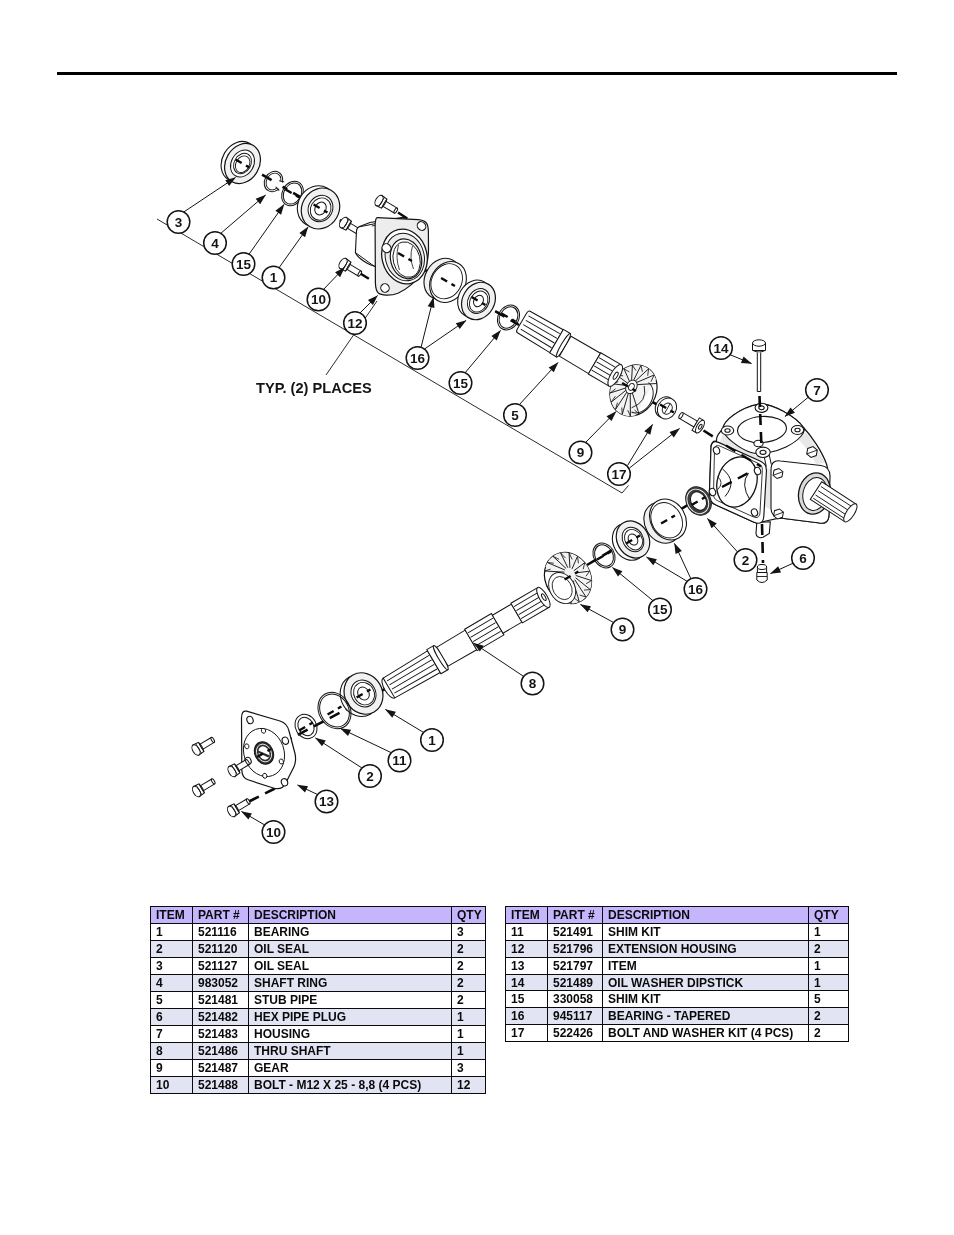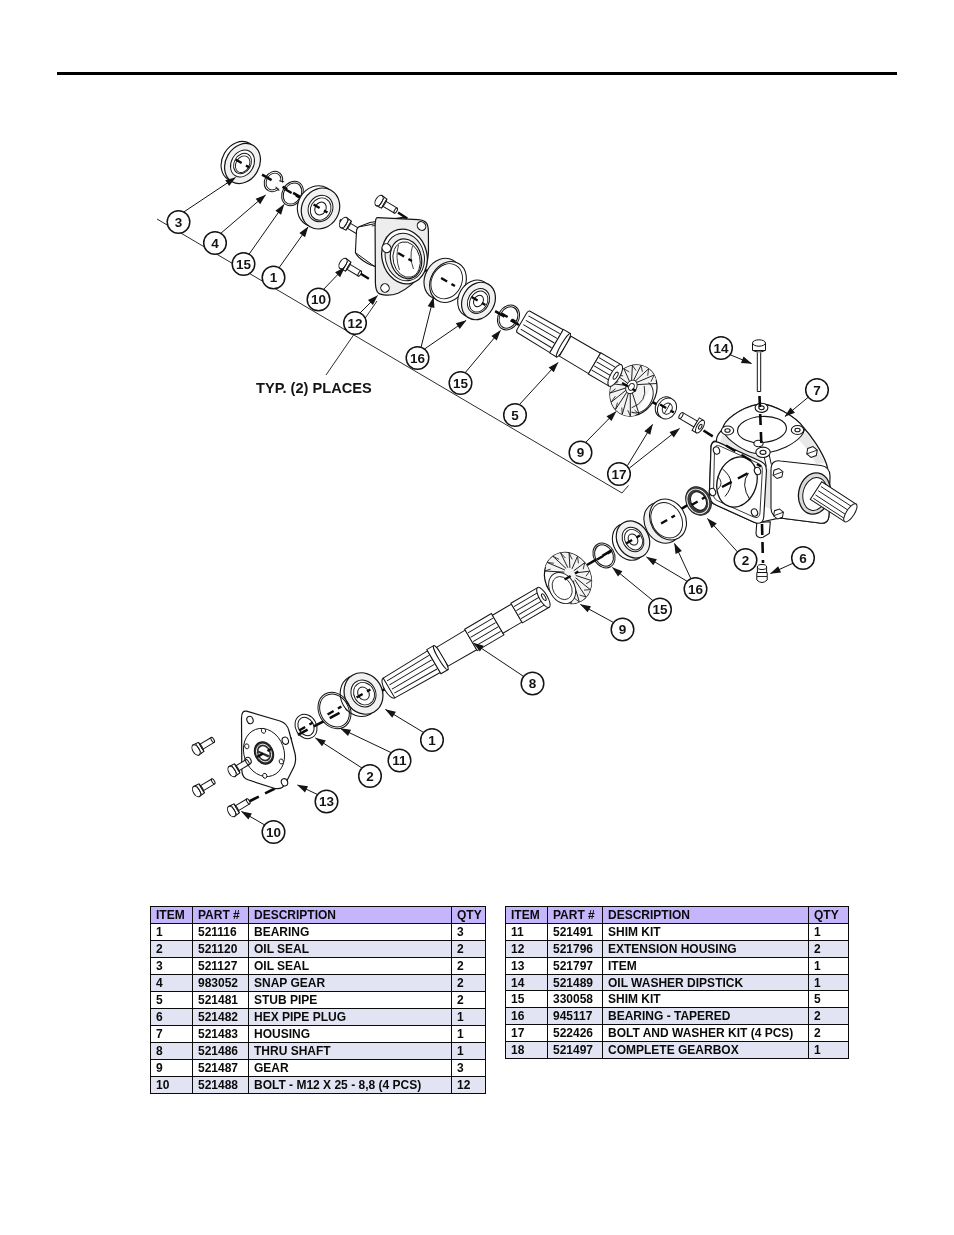--- a/index.html
+++ b/index.html
@@ -512,21 +512,21 @@
         </tr>
     <tr style="height:17px">
           <td>3</td>
           <td>521127</td>
           <td>OIL SEAL</td>
           <td>2</td>
         </tr>
     <tr class="shade" style="height:17px">
           <td>4</td>
           <td>983052</td>
-          <td>SNAP GEAR</td>
+          <td>SHAFT RING</td>
           <td>2</td>
         </tr>
     <tr style="height:17px">
           <td>5</td>
           <td>521481</td>
           <td>STUB PIPE</td>
           <td>2</td>
         </tr>
     <tr class="shade" style="height:17px">
           <td>6</td>
@@ -610,21 +610,15 @@
           <td>945117</td>
           <td>BEARING - TAPERED</td>
           <td>2</td>
         </tr>
     <tr style="height:16.9px">
           <td>17</td>
           <td>522426</td>
           <td>BOLT AND WASHER KIT (4 PCS)</td>
           <td>2</td>
         </tr>
-    <tr class="shade" style="height:16.9px">
-          <td>18</td>
-          <td>521497</td>
-          <td>COMPLETE GEARBOX</td>
-          <td>1</td>
-        </tr>
   </tbody>
     </table>
 </div>
 
 </body></html>

